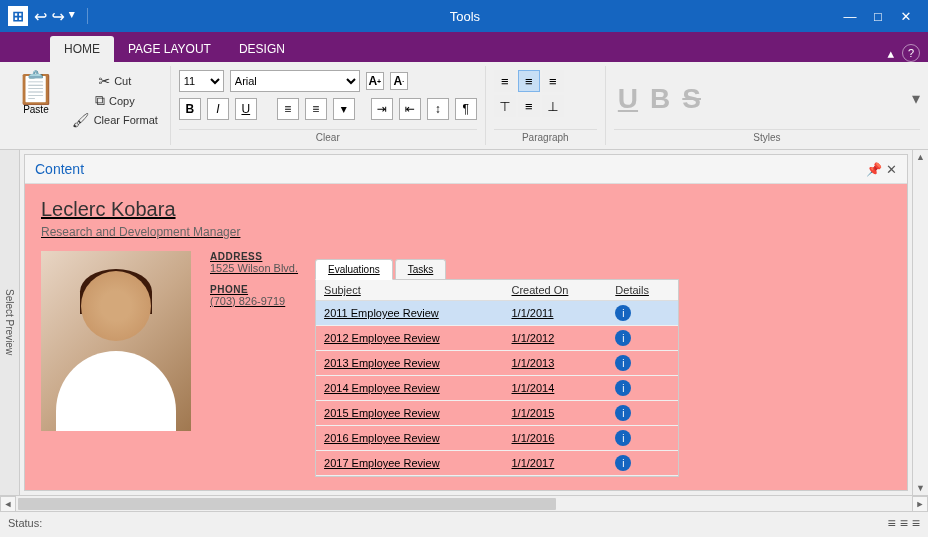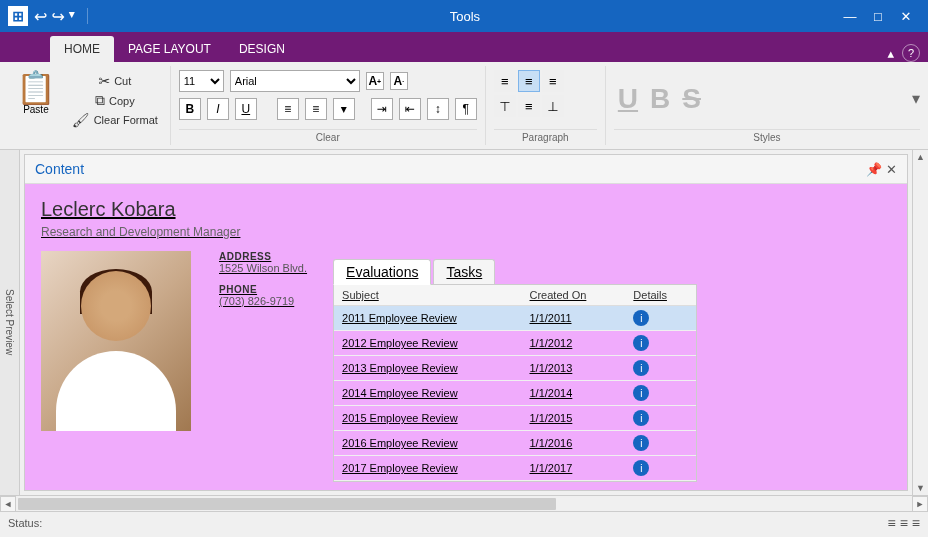--- a/index.html
+++ b/index.html
@@ -120,21 +120,21 @@
       justify-content: center;
       writing-mode: vertical-rl;
       font-size: 10px;
       color: #555;
       cursor: pointer;
     }
 
     
     .content-panel {
       flex: 1;
-      background: #f0abfc;
+      background: #fca5a5;
       border: 1px solid #ccc;
       margin: 4px;
       position: relative;
       overflow: hidden;
     }
     .content-header {
       background: #f5f5f5;
       border-bottom: 1px solid #ddd;
       padding: 6px 10px;
       display: flex;
@@ -146,21 +146,21 @@
     .contact-name { font-size: 20px; color: #333; margin-bottom: 4px; }
     .contact-title { font-size: 12px; color: #666; margin-bottom: 12px; }
     .contact-info { padding-left: 10px; }
     .contact-info-block { margin-bottom: 10px; }
     .contact-info-label { font-size: 10px; font-weight: bold; color: #333; letter-spacing: 0.5px; }
     .contact-info-value { font-size: 11px; color: #555; }
 
     
     .eval-panel { width: 380px; padding: 8px; }
     .eval-tabs { display: flex; border-bottom: 1px solid #ccc; margin-bottom: 0; }
-    .eval-tab { padding: 4px 12px; font-size: 14px; cursor: pointer; border: 1px solid #ccc; border-bottom: none; background: #f5f5f5; margin-right: 2px; border-radius: 3px 3px 0 0; }
+    .eval-tab { padding: 4px 12px; font-size: 10px; cursor: pointer; border: 1px solid #ccc; border-bottom: none; background: #f5f5f5; margin-right: 2px; border-radius: 3px 3px 0 0; }
     .eval-tab.active { background: white; border-bottom: 1px solid white; margin-bottom: -1px; }
     .eval-table { width: 100%; border-collapse: collapse; font-size: 11px; }
     .eval-table th { background: #f5f5f5; padding: 4px 8px; text-align: left; border-bottom: 1px solid #ddd; color: #333; font-weight: 500; }
     .eval-table td { padding: 4px 8px; border-bottom: 1px solid #f0f0f0; }
     .eval-table tr:first-child td { background: #cce0f5; }
     .info-icon { width: 16px; height: 16px; background: #1565c0; border-radius: 50%; color: white; font-size: 10px; display: inline-flex; align-items: center; justify-content: center; cursor: pointer; }
 
     
     .right-scrollbar { width: 16px; background: #f0f0f0; border-left: 1px solid #ccc; display: flex; flex-direction: column; align-items: center; }
     .scroll-arrow { width: 14px; height: 14px; display: flex; align-items: center; justify-content: center; font-size: 9px; cursor: pointer; color: #666; }
@@ -360,21 +360,21 @@
       <div class="content-header-btns">
         <span style="font-size:13px;cursor:pointer;color:#555;">📌</span>
         <span style="font-size:13px;cursor:pointer;color:#555;">✕</span>
       </div>
     </div>
 
     <div style="padding:14px 16px 4px;text-decoration:underline;">
       <div class="contact-name">Leclerc Kobara</div>
       <div class="contact-title">Research and Development Manager</div>
 
-      <div style="display:flex;gap:18px;">
+      <div style="display:flex;gap:9px;">
 
         <div>
           <div class="photo-placeholder">
             <div class="photo-hair"></div>
             <div class="photo-head"></div>
             <div class="photo-body"></div>
           </div>
         </div>
 
         <div class="contact-info">

